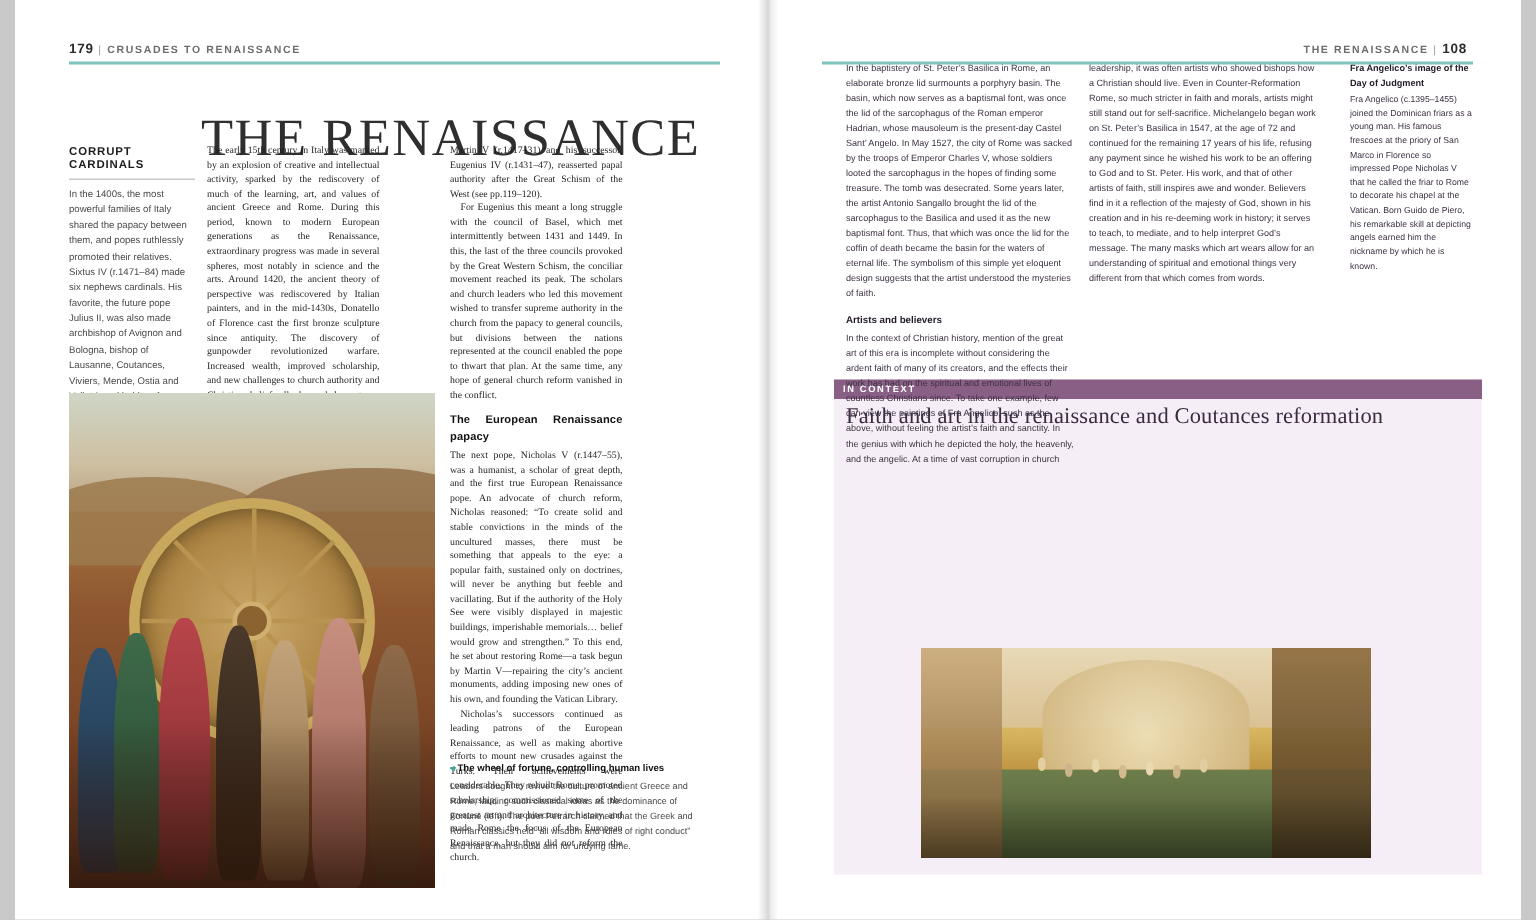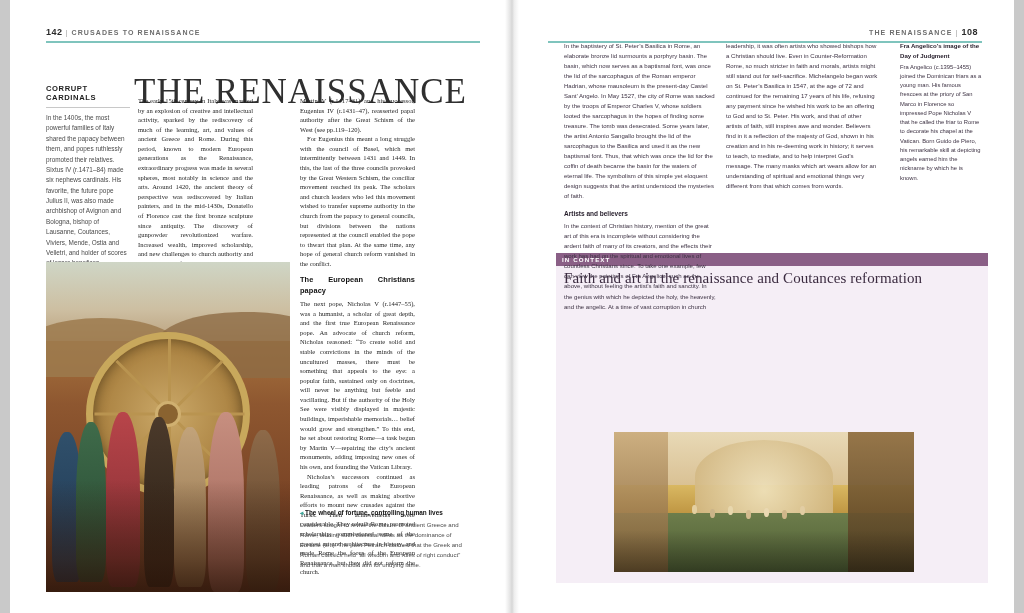--- a/index.html
+++ b/index.html
@@ -35,21 +35,21 @@
     font-family:"Liberation Serif", serif;font-size:35px;letter-spacing:1px;
     color:#2f2f2f;font-weight:normal;line-height:1.1;}
 
   
   .sidebar{position:absolute;font-family:"Liberation Sans",sans-serif;}
   .sidebar h4{margin:0 0 5px 0;font-size:7.6px;letter-spacing:0.6px;
     color:#1d1d1d;font-weight:bold;}
   .sidebar .sbrule{height:1px;background:#c8c8c8;margin:0 0 5px 0;}
   .sidebar p{margin:0;font-size:6.4px;line-height:1.62;color:#4a4a4a;}
 
-  .sb-corrupt{left:36px;top:84px;width:84px;}
+  .sb-corrupt{left:36px;top:96px;width:84px;}
 
   
   .col{position:absolute;font-family:"Liberation Serif",serif;
     font-size:6.55px;line-height:1.465;color:#1e1e1e;text-align:justify;}
   .col p{margin:0;text-indent:0;}
   .col p + p{text-indent:7px;}
   .col h3{font-family:"Liberation Sans",sans-serif;font-size:7.4px;
     color:#111;margin:7px 0 2px 0;font-weight:bold;letter-spacing:0.1px;}
   .col h3:first-child{margin-top:0;}
 
@@ -129,42 +129,42 @@
 </head>
 <body>
 
 <div class="spread">
   <div class="edge-l"></div>
   <div class="edge-r"></div>
 
   <div class="page page-left">
 
     <div class="runhead rh-left">
-      <span class="folio">142</span>
+      <span class="folio">179</span>
       <span class="bar">|</span>
       <span>CRUSADES TO RENAISSANCE</span>
     </div>
     <div class="rule rule-left"></div>
 
     <h1 class="headline">THE RENAISSANCE</h1>
 
     <div class="sidebar sb-corrupt">
       <h4>CORRUPT CARDINALS</h4>
       <div class="sbrule"></div>
       <p>In the 1400s, the most powerful families of Italy shared the papacy between them, and popes ruthlessly promoted their relatives. Sixtus IV (r.1471–84) made six nephews cardinals. His favorite, the future pope Julius II, was also made archbishop of Avignon and Bologna, bishop of Lausanne, Coutances, Viviers, Mende, Ostia and Velletri, and holder of scores of lesser benefices.</p>
     </div>
 
     <div class="col lc1">
       <p>The early 15th century in Italy was marked by an explosion of creative and intellectual activity, sparked by the rediscovery of much of the learning, art, and values of ancient Greece and Rome. During this period, known to modern European generations as the Renaissance, extraordinary progress was made in several spheres, most notably in science and the arts. Around 1420, the ancient theory of perspective was rediscovered by Italian painters, and in the mid-1430s, Donatello of Florence cast the first bronze sculpture since antiquity. The discovery of gunpowder revolutionized warfare. Increased wealth, improved scholarship, and new challenges to church authority and Christian belief all demanded a strong response from the leaders of Christendom. First, Pope</p>
     </div>
 
     <div class="col lc2">
       <p>Martin V (r.1417–31) and his successor, Eugenius IV (r.1431–47), reasserted papal authority after the Great Schism of the West (see pp.119–120).</p>
       <p>For Eugenius this meant a long struggle with the council of Basel, which met intermittently between 1431 and 1449. In this, the last of the three councils provoked by the Great Western Schism, the conciliar movement reached its peak. The scholars and church leaders who led this movement wished to transfer supreme authority in the church from the papacy to general councils, but divisions between the nations represented at the council enabled the pope to thwart that plan. At the same time, any hope of general church reform vanished in the conflict.</p>
-      <h3>The European Christians papacy</h3>
+      <h3>The European Renaissance papacy</h3>
       <p>The next pope, Nicholas V (r.1447–55), was a humanist, a scholar of great depth, and the first true European Renaissance pope. An advocate of church reform, Nicholas reasoned: “To create solid and stable convictions in the minds of the uncultured masses, there must be something that appeals to the eye: a popular faith, sustained only on doctrines, will never be anything but feeble and vacillating. But if the authority of the Holy See were visibly displayed in majestic buildings, imperishable memorials… belief would grow and strengthen.” To this end, he set about restoring Rome—a task begun by Martin V—repairing the city’s ancient monuments, adding imposing new ones of his own, and founding the Vatican Library.</p>
       <p>Nicholas’s successors continued as leading patrons of the European Renaissance, as well as making abortive efforts to mount new crusades against the Turks. Their achievements were considerable. They rebuilt Rome, promoted scholarship, commissioned some of the greatest art and architecture in history, and made Rome the focus of the European Renaissance, but they did not reform the church.</p>
     </div>
 
     <div class="artwork">
       <div class="art-sky"></div>
       <div class="art-ground"></div>
       <div class="art-hill"></div>
       <div class="art-hill2"></div>
       <div class="art-wheel">

